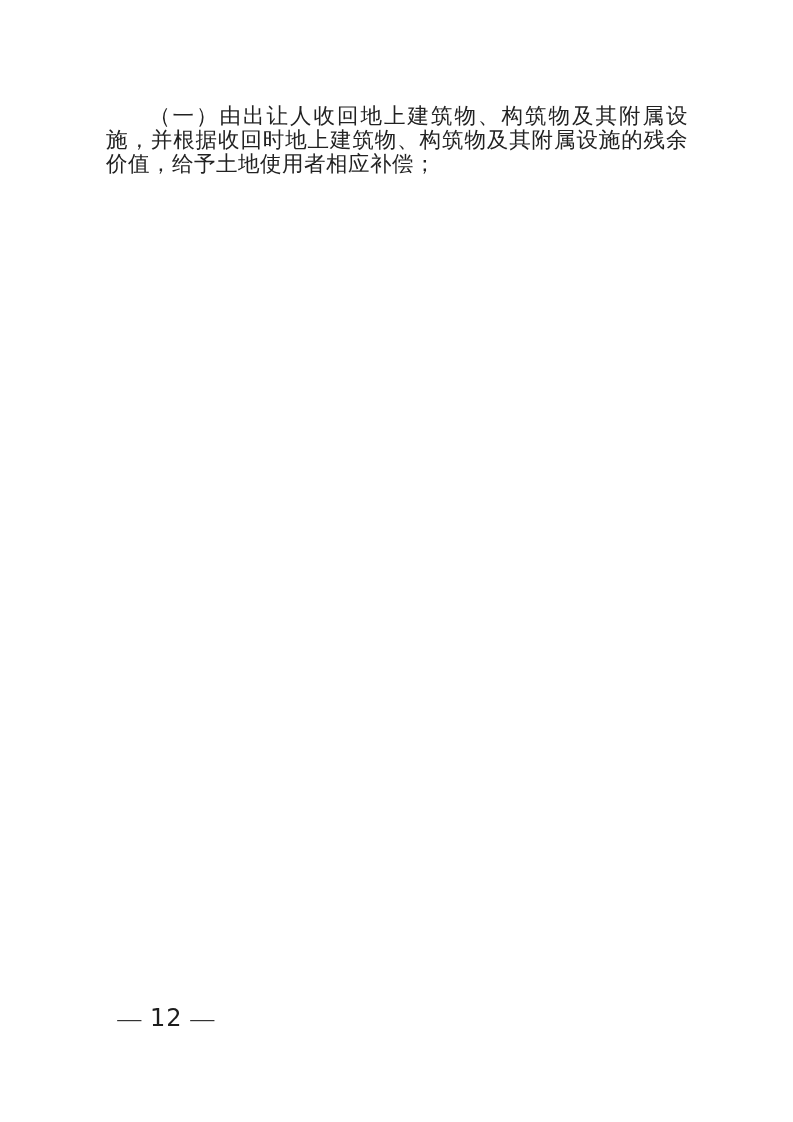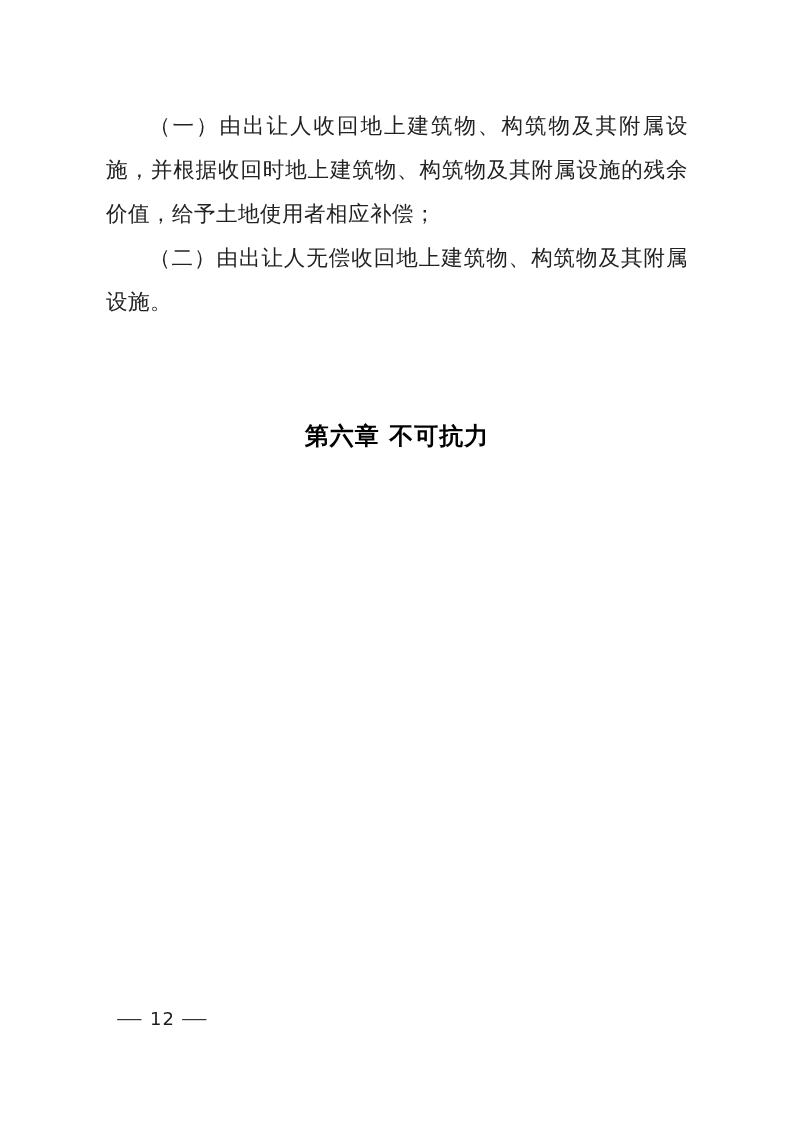--- a/index.html
+++ b/index.html
@@ -19,21 +19,21 @@
   }
   .text-block {
     position: absolute;
     left: 106px;
     right: 105px;
     top: 104px;
   }
   p.body-para {
     margin: 0;
     font-size: 21.5px;
-    line-height: 44px;
+    line-height: 24px;
     text-align: justify;
     text-indent: 2em;
     letter-spacing: 0.5px;
     color: #222222;
   }
   .article-number {
     font-weight: bold;
     color: #000000;
     margin-right: 0.7em;
   }
@@ -61,40 +61,36 @@
     white-space: nowrap;
   }
   .footer .dash {
     display: inline-block;
     transform: scaleX(1.4);
     margin: 0 10px;
     color: #333333;
   }
   .footer .page-num {
     font-family: "DejaVu Sans", sans-serif;
-    font-size: 18px;
+    font-size: 24px;
   }
 </style>
 </head>
 <body>
 
 <div class="page">
 
   <div class="text-block">
 
     <p class="body-para">
       <span>（一）由出让人收回地上建筑物、构筑物及其附属设施，并根据收回时地上建筑物、构筑物及其附属设施的残余价值，给予土地使用者相应补偿；</span>
     </p>
 
-    <p class="body-para">
-      <span>（二）由出让人无偿收回地上建筑物、构筑物及其附属设施。</span>
-    </p>
 
 
-    <h2 class="chapter-heading">第六章 不可抗力</h2>
 
 
   </div>
 
   <div class="footer">
     <span class="dash">—</span><span class="page-num">12</span><span class="dash">—</span>
   </div>
 
 </div>
 

